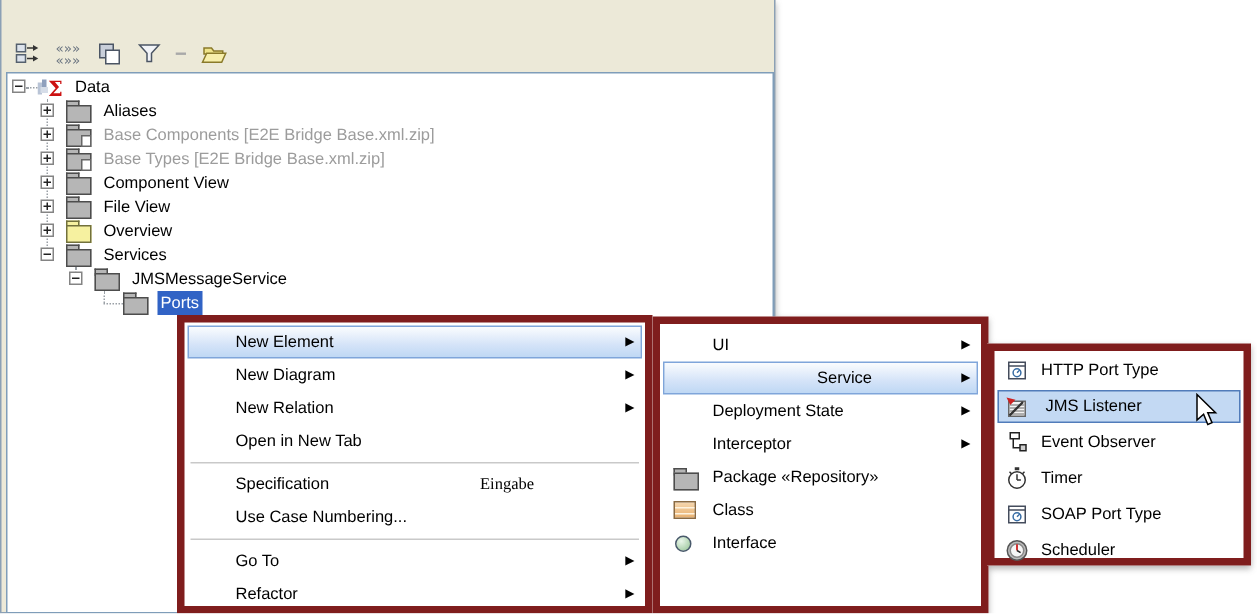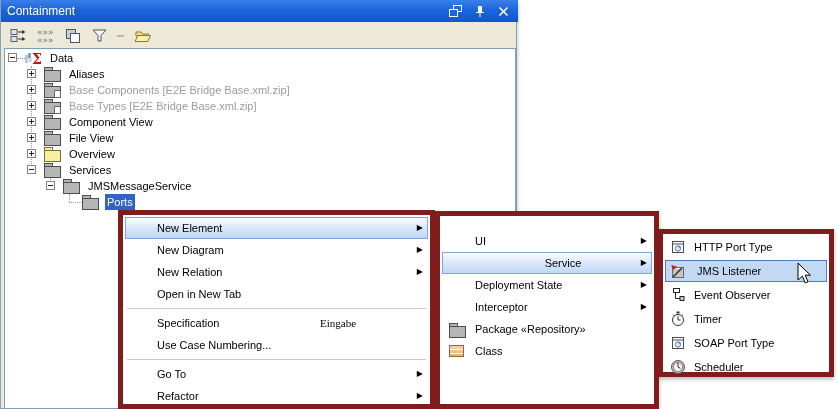--- a/index.html
+++ b/index.html
@@ -45,21 +45,21 @@
   .fold .gear{position:absolute;right:-2px;bottom:-2px;width:7px;height:7px;border-radius:50%;background:#cc2222;border:1px solid #5a0f0f;z-index:2;}
   .classico{position:relative;display:block;width:15px;height:12px;background:linear-gradient(180deg,#f5d6ae,#e9b170);border:1px solid #8a6a42;}
   .classico::before{content:"";position:absolute;left:0;right:0;top:3px;border-top:1px solid #fdf3e0;}
   .classico::after{content:"";position:absolute;left:0;right:0;top:7px;border-top:1px solid #fdf3e0;}
   .ifaceico{display:block;width:11px;height:11px;border-radius:50%;margin:1px 0 0 1px;
     background:radial-gradient(circle at 35% 30%,#eaf6ea,#94c294);border:1px solid #49596b;}
 
   
   .menu{position:absolute;background:#fff;border:5px solid #7f1d1d;}
   .m1{left:118px;top:210px;width:317px;height:199px;padding-top:2px;}
-  .m2{left:435px;top:211px;width:224px;height:198px;padding-top:14px;}
+  .m2{left:435px;top:211px;width:224px;height:198px;padding-top:3px;}
   .m3{left:658px;top:229px;width:176px;height:148px;padding-top:1px;}
   .mi{position:relative;height:22px;line-height:22px;padding-left:34px;white-space:nowrap;}
   .m2 .mi{padding-left:35px;}
   .m3 .mi{height:24px;line-height:24px;padding-left:31px;}
   .arr{position:absolute;right:7px;top:0;font-size:8px;}
   .sc{position:absolute;left:197px;font-family:Liberation Serif, serif;}
   .msep{height:7px;position:relative;}
   .msep::after{content:"";position:absolute;left:4px;right:4px;top:3px;border-top:1px solid #c9c9c9;}
   .mi.hl{margin:0 2px;height:22px;line-height:20px;border:1px solid #7fa5da;
     background:linear-gradient(180deg,#fafcfe,#d4e3f8 60%,#bfd8f4);}
@@ -72,44 +72,20 @@
   .cursor{position:absolute;left:797px;top:262px;width:16px;height:23px;}
 </style>
 </head>
 <body>
 
 <div class="stage">
  <div class="tearwrap">
   <div class="tearclip">
 
    <div class="window">
-     <div class="titlebar">
-       <span>Containment</span>
-       <span class="wctrls">
-         <span class="wbtn">
-           <svg width="13" height="12" viewBox="0 0 13 12">
-             <rect x="4.5" y="0.5" width="8" height="6" fill="none" stroke="#fff"></rect>
-             <rect x="0.5" y="4.5" width="8" height="7" fill="#1c64d9" stroke="#fff"></rect>
-           </svg>
-         </span>
-         <span class="wbtn">
-           <svg width="12" height="13" viewBox="0 0 12 13">
-             <rect x="4" y="1" width="4" height="6" fill="#fff"></rect>
-             <line x1="2" y1="7.5" x2="10" y2="7.5" stroke="#fff"></line>
-             <line x1="6" y1="7.5" x2="6" y2="12" stroke="#fff"></line>
-           </svg>
-         </span>
-         <span class="wbtn">
-           <svg width="11" height="11" viewBox="0 0 11 11">
-             <line x1="1.5" y1="1.5" x2="9.5" y2="9.5" stroke="#fff" stroke-width="1.6"></line>
-             <line x1="9.5" y1="1.5" x2="1.5" y2="9.5" stroke="#fff" stroke-width="1.6"></line>
-           </svg>
-         </span>
-       </span>
-     </div>
 
      <div class="toolbar">
        <span class="tbtn">
          <svg width="17" height="17" viewBox="0 0 17 17">
            <rect x="1" y="2.5" width="6" height="5" fill="#dde3ec" stroke="#55606e"></rect>
            <line x1="8" y1="5" x2="14" y2="5" stroke="#333"></line>
                 <path d="M12,3 L15.5,5 L12,7 Z" fill="#333"></path>
            <rect x="1" y="9.5" width="6" height="5" fill="#dde3ec" stroke="#55606e"></rect>
            <line x1="8" y1="12" x2="14" y2="12" stroke="#333"></line>
                 <path d="M12,10 L15.5,12 L12,14 Z" fill="#333"></path>
@@ -315,20 +291,26 @@
               <span class="fold"></span>
             </span>
        <span>Package «Repository»</span>
      </div>
      <div class="mi">
        <span class="m2i">
               <span class="classico"></span>
             </span>
        <span>Class</span>
      </div>
+     <div class="mi">
+       <span class="m2i">
+              <span class="ifaceico"></span>
+            </span>
+       <span>Interface</span>
+     </div>
    </div>
 
    <div class="menu m3">
      <div class="mi">
        <svg class="m3i" viewBox="0 0 16 16">
          <rect x="2.5" y="2.5" width="11" height="11" fill="#fff" stroke="#444c5c"></rect>
          <line x1="2.5" y1="5" x2="13.5" y2="5" stroke="#444c5c"></line>
          <circle cx="8" cy="9.5" r="2.6" fill="none" stroke="#3a6ea5"></circle>
          <line x1="8" y1="9.5" x2="10" y2="7.5" stroke="#3a6ea5"></line>
        </svg>

